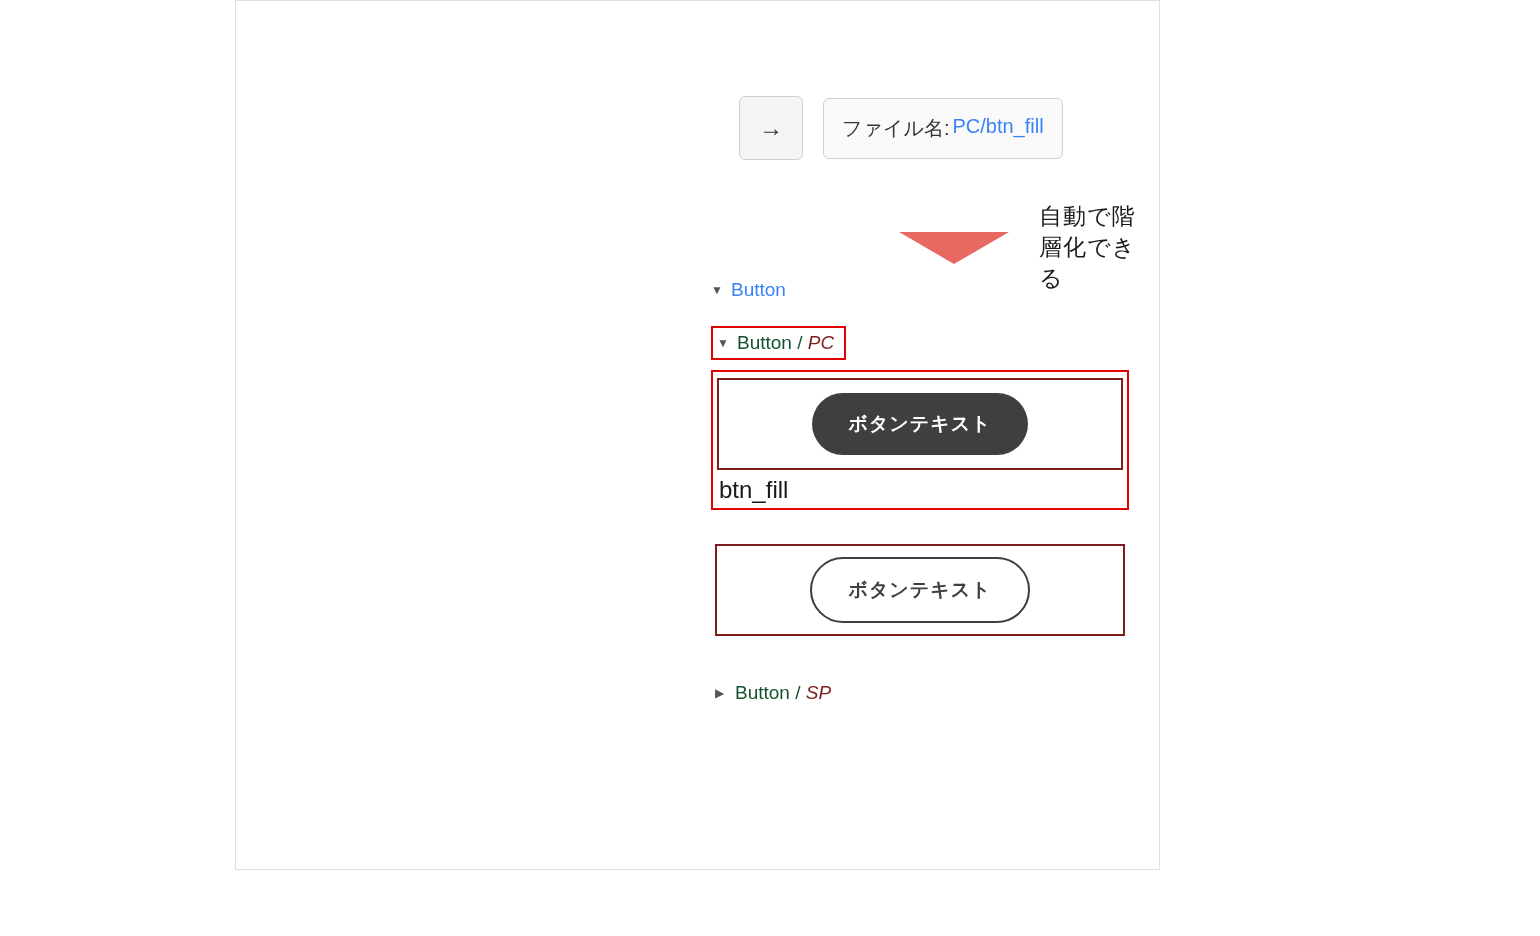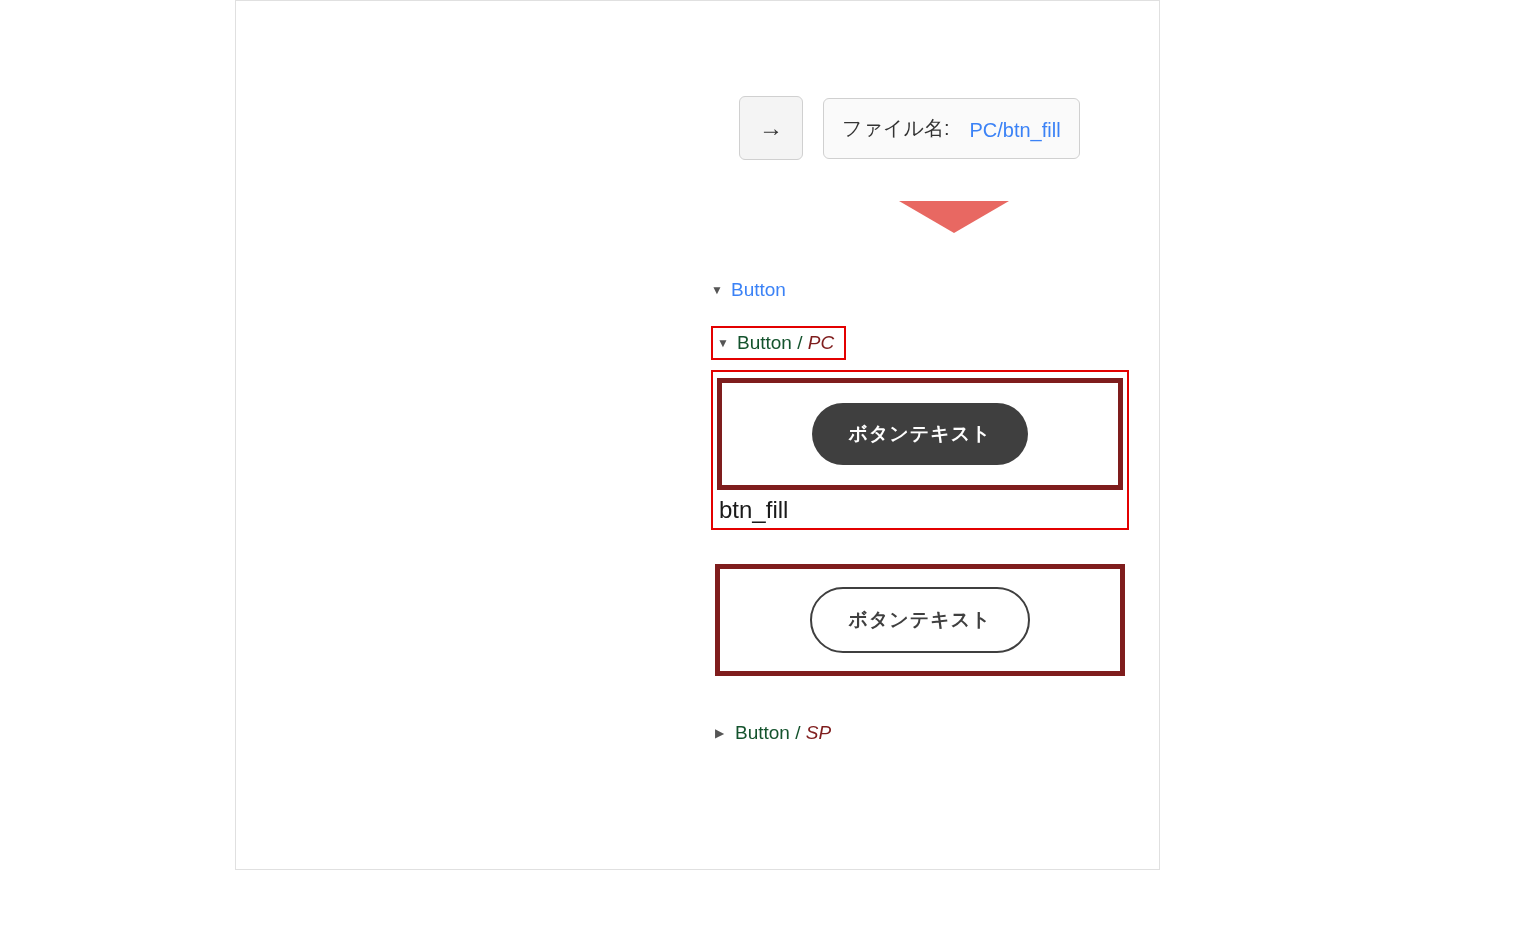--- a/index.html
+++ b/index.html
@@ -42,22 +42,22 @@
       justify-content: center;
       font-size: 24px;
       color: #333;
     }
     .filename-box {
       border: 1px solid #d0d0d0;
       border-radius: 6px;
       background: #fafafa;
       padding: 16px 18px;
       display: flex;
-      align-items: flex-end;
-      gap: 20px;
+      align-items: flex-start;
+      gap: 3px;
       font-size: 20px;
     }
     .filename-label {
       color: #333;
     }
     .filename-value {
       color: #3b82f6;
     }
     .arrow-annotation {
       position: absolute;
@@ -114,23 +114,23 @@
       margin-top: 22px;
       padding: 4px 10px 4px 4px;
       display: inline-flex;
     }
     .component-card {
       margin-top: 10px;
       width: 418px;
       padding: 6px 4px 4px 4px;
     }
     .component-preview {
-      border: 5px solid #7f1d1d;
-      background: #fff;
-      height: 112px;
+      border: 2px solid #7f1d1d;
+      background: #fff;
+      height: 92px;
       display: flex;
       align-items: center;
       justify-content: center;
     }
     .pill-button {
       border-radius: 999px;
       padding: 18px 36px;
       font-size: 19px;
       font-weight: 600;
       letter-spacing: 1px;
@@ -168,20 +168,21 @@
       <span>→</span>
     </div>
     <div class="filename-box">
       <span class="filename-label">ファイル名:</span>
       <span class="filename-value">PC/btn_fill</span>
     </div>
   </div>
 
   <div class="arrow-annotation">
     <div class="down-triangle"></div>
+    <div class="annotation-text">自動で階層化できる</div>
   </div>
 
   <div class="tree-area">
 
     <div class="tree-row">
       <span class="tree-caret">▼</span>
       <span class="tree-label-main">Button</span>
     </div>
 
     <div class="tree-row indent1 highlight-red">

